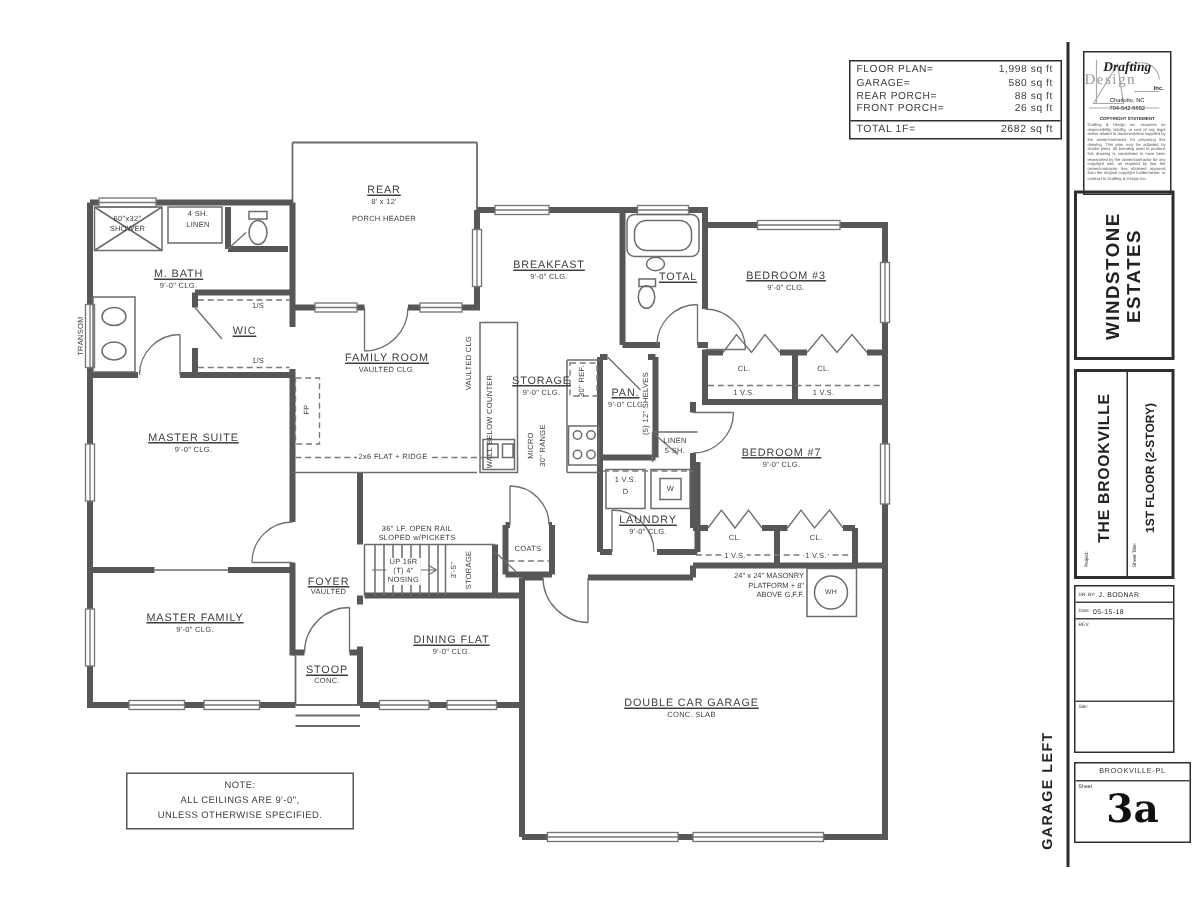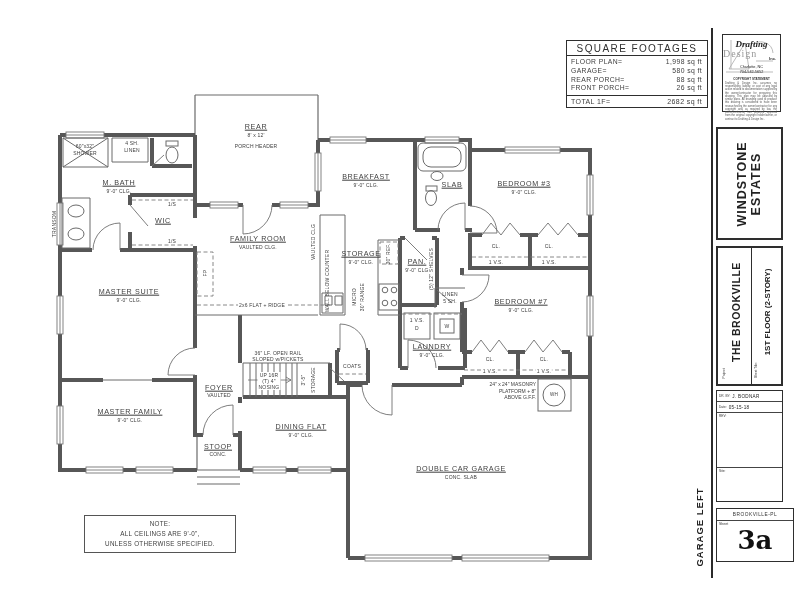--- a/index.html
+++ b/index.html
@@ -17,21 +17,21 @@
   #footages{position:absolute;left:566px;top:40px;width:142px;border:1.6px solid #2e2e2e;background:#fff;box-sizing:border-box;}
   .ft-title{border-bottom:1.6px solid #2e2e2e;text-align:center;font-size:10px;letter-spacing:1.4px;padding:2px 0 1px 0;color:#2e2e2e;}
   .ft-rows{padding:2px 5px 2px 4px;}
   .ft-row{display:flex;justify-content:space-between;font-size:6.8px;letter-spacing:.4px;line-height:1.3;color:#3d3d3d;}
   .ft-total{display:flex;justify-content:space-between;border-top:1.8px solid #2e2e2e;font-size:7px;padding:2px 5px 2px 4px;letter-spacing:.4px;color:#3d3d3d;}
   
   #notebox{position:absolute;left:84px;top:515px;width:152px;height:38px;border:1px solid #555;
            font-size:6.3px;text-align:center;letter-spacing:.3px;line-height:1.55;padding-top:3px;box-sizing:border-box;color:#3d3d3d;}
   
   #vline{position:absolute;left:711px;top:28px;width:2px;height:550px;background:#2a2a2a;}
-  #logobox{position:absolute;left:722px;top:34px;width:59px;height:78px;border:1.3px solid #2e2e2e;box-sizing:border-box;background:#fff;}
+  #logobox{position:absolute;left:722px;top:34px;width:59px;height:96px;border:1.3px solid #2e2e2e;box-sizing:border-box;background:#fff;}
   #windstonebox{position:absolute;left:716px;top:127px;width:67px;height:113px;border:2px solid #2e2e2e;box-sizing:border-box;}
   #brookvillebox{position:absolute;left:716px;top:246px;width:67px;height:140px;border:2px solid #2e2e2e;box-sizing:border-box;}
   #infobox{position:absolute;left:716px;top:390px;width:67px;height:112px;border:1.5px solid #2e2e2e;box-sizing:border-box;}
   #filebox{position:absolute;left:716px;top:508px;width:78px;height:54px;border:1.5px solid #2e2e2e;box-sizing:border-box;}
   .ib-row{height:11px;border-bottom:1px solid #444;display:flex;align-items:center;padding:0 2px;gap:2px;box-sizing:border-box;}
   .ib-lbl{font-size:3.2px;color:#333;}
   .ib-val{font-size:4.6px;letter-spacing:.3px;color:#222;}
 </style>
 </head>
 <body>
@@ -202,21 +202,21 @@
   <div class="lb sub" style="left:256px;top:135px">8' x 12'</div>
   <div class="lb sub" style="left:256px;top:146px">PORCH HEADER</div>
   <div class="lb room" style="left:258px;top:239px">FAMILY ROOM</div>
   <div class="lb sub" style="left:258px;top:247px">VAULTED CLG.</div>
   <div class="lb room" style="left:366px;top:177px">BREAKFAST</div>
   <div class="lb sub" style="left:366px;top:185px">9'-0" CLG.</div>
   <div class="lb room" style="left:361px;top:254px">STORAGE</div>
   <div class="lb sub" style="left:361px;top:262px">9'-0" CLG.</div>
   <div class="lb room" style="left:417px;top:262px">PAN.</div>
   <div class="lb sub" style="left:417px;top:270px">9'-0" CLG</div>
-  <div class="lb room" style="left:452px;top:185px">SLAB</div>
+  <div class="lb room" style="left:452px;top:185px">TOTAL</div>
   <div class="lb room" style="left:524px;top:184px">BEDROOM #3</div>
   <div class="lb sub" style="left:524px;top:192px">9'-0" CLG.</div>
   <div class="lb room" style="left:521px;top:302px">BEDROOM #7</div>
   <div class="lb sub" style="left:521px;top:310px">9'-0" CLG.</div>
   <div class="lb room" style="left:432px;top:347px">LAUNDRY</div>
   <div class="lb sub" style="left:432px;top:355px">9'-0" CLG.</div>
   <div class="lb room" style="left:219px;top:388px">FOYER</div>
   <div class="lb sub" style="left:219px;top:395px">VAULTED</div>
   <div class="lb room" style="left:301px;top:427px">DINING FLAT</div>
   <div class="lb sub" style="left:301px;top:435px">9'-0" CLG.</div>
@@ -272,21 +272,20 @@
   </div>
   <div class="lb" style="left:554px;top:395px;font-size:4.6px">WH</div>
 
   <div id="notebox">
     <div>NOTE:</div>
     <div>ALL CEILINGS ARE 9'-0",</div>
     <div>UNLESS OTHERWISE SPECIFIED.</div>
   </div>
 
   <div id="footages">
-    <div class="ft-title">SQUARE FOOTAGES</div>
     <div class="ft-rows">
       <div class="ft-row">
         <span>FLOOR PLAN=</span>
         <span>1,998 sq ft</span>
       </div>
       <div class="ft-row">
         <span>GARAGE=</span>
         <span>580 sq ft</span>
       </div>
       <div class="ft-row">

